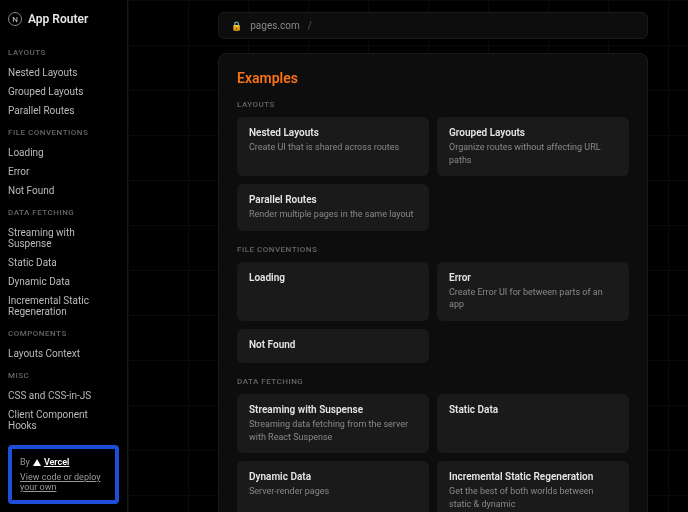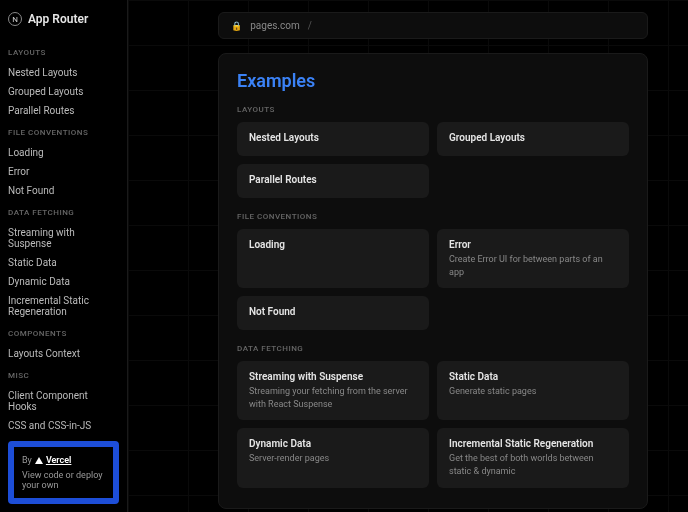--- a/index.html
+++ b/index.html
@@ -57,21 +57,21 @@
   font-size: 10px;
   color: #bbb;
   padding: 4px 0;
   cursor: pointer;
 }
 .footer {
   position: absolute;
   bottom: 8px;
   left: 8px;
   right: 8px;
-  border: 6px solid #1d4ed8;
+  border: 4px solid #1d4ed8;
   border-radius: 4px;
   padding: 8px;
   font-size: 9px;
 }
 .footer-by {
   color: #999;
   display: flex;
   align-items: center;
   gap: 3px;
 }
@@ -81,21 +81,21 @@
   height: 0;
   border-left: 4px solid transparent;
   border-right: 4px solid transparent;
   border-bottom: 7px solid #fff;
 }
 .vercel-name { color: #fff; font-weight: 600; text-decoration: underline; }
 .footer-links {
   margin-top: 5px;
   color: #999;
 }
-.footer-links span { cursor: pointer; margin-top: 24px; }
+.footer-links span { text-decoration: underline; cursor: pointer; margin-top: 24px; }
 .main {
   flex: 1;
   padding: 12px 40px 12px 90px;
   overflow-y: auto;
   background-image:
     linear-gradient(#0a0a0a 1px, transparent 1px),
     linear-gradient(90deg, #0a0a0a 1px, transparent 1px);
   background-size: 60px 45px;
 }
 .url-bar {
@@ -111,24 +111,24 @@
   margin-bottom: 14px;
 }
 .lock-icon { font-size: 9px; color: #666; }
 .content-frame {
   background: #0d0d0d;
   border: 1px solid #1a1a1a;
   border-radius: 8px;
   padding: 16px 18px 20px;
 }
 .page-title {
-  font-size: 18px;
+  font-size: 14px;
   font-weight: 600;
   margin-bottom: 14px;
-  color: #3b82f6;
+  color: #f97316;
 }
 .section-label {
   font-size: 8px;
   text-transform: uppercase;
   color: #666;
   letter-spacing: 0.5px;
   margin-bottom: 8px;
   margin-top: 14px;
   font-weight: 500;
 }
@@ -176,22 +176,22 @@
       <div class="nav-item">Error</div>
       <div class="nav-item">Not Found</div>
       <div class="nav-section-label">Data Fetching</div>
       <div class="nav-item">Streaming with Suspense</div>
       <div class="nav-item">Static Data</div>
       <div class="nav-item">Dynamic Data</div>
       <div class="nav-item">Incremental Static Regeneration</div>
       <div class="nav-section-label">Components</div>
       <div class="nav-item">Layouts Context</div>
       <div class="nav-section-label">Misc</div>
+      <div class="nav-item">CSS and CSS-in-JS</div>
       <div class="nav-item">Client Component Hooks</div>
-      <div class="nav-item">CSS and CSS-in-JS</div>
     </div>
   <div class="footer">
     <div class="footer-by">
       <span>By</span>
       <span class="vercel-tri"></span>
       <span class="vercel-name">Vercel</span>
     </div>
     <div class="footer-links">
       <span>View code</span><span> or </span><span>deploy your own</span>
     </div>
@@ -204,50 +204,52 @@
     <span>pages.com</span>
     <span style="color:#555">/</span>
   </div>
   <div class="content-frame">
     <div class="page-title">Examples</div>
     <div id="sections-root">
         <div class="section-label">Layouts</div>
         <div class="card-grid">
           <div class="card">
             <div class="card-title">Nested Layouts</div>
+            <div class="card-desc">Create UI that is shared across routes</div>
           </div>
           <div class="card">
             <div class="card-title">Grouped Layouts</div>
+            <div class="card-desc">Organize routes without affecting URL paths</div>
           </div>
           <div class="card">
             <div class="card-title">Parallel Routes</div>
+            <div class="card-desc">Render multiple pages in the same layout</div>
           </div>
         </div>
         <div class="section-label">File Conventions</div>
         <div class="card-grid">
           <div class="card">
             <div class="card-title">Loading</div>
           </div>
           <div class="card">
             <div class="card-title">Error</div>
             <div class="card-desc">Create Error UI for between parts of an app</div>
           </div>
           <div class="card">
             <div class="card-title">Not Found</div>
           </div>
         </div>
         <div class="section-label">Data Fetching</div>
         <div class="card-grid">
           <div class="card">
             <div class="card-title">Streaming with Suspense</div>
-            <div class="card-desc">Streaming your fetching from the server with React Suspense</div>
+            <div class="card-desc">Streaming data fetching from the server with React Suspense</div>
           </div>
           <div class="card">
             <div class="card-title">Static Data</div>
-            <div class="card-desc">Generate static pages</div>
           </div>
           <div class="card">
             <div class="card-title">Dynamic Data</div>
             <div class="card-desc">Server-render pages</div>
           </div>
           <div class="card">
             <div class="card-title">Incremental Static Regeneration</div>
             <div class="card-desc">Get the best of both worlds between static &amp; dynamic</div>
           </div>
         </div>

